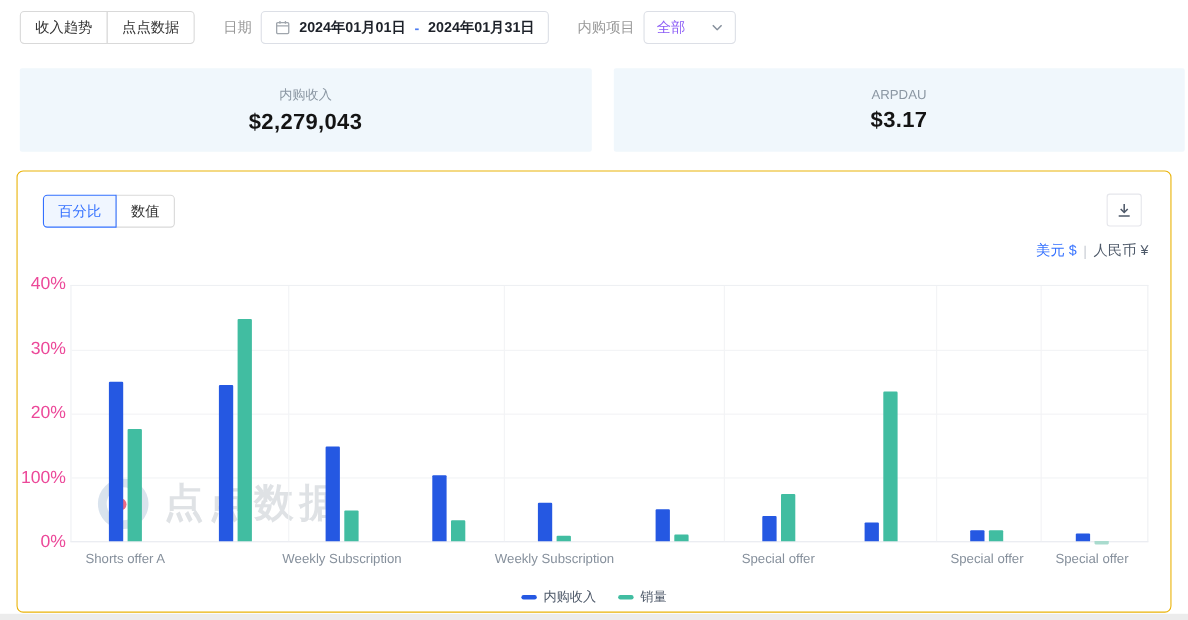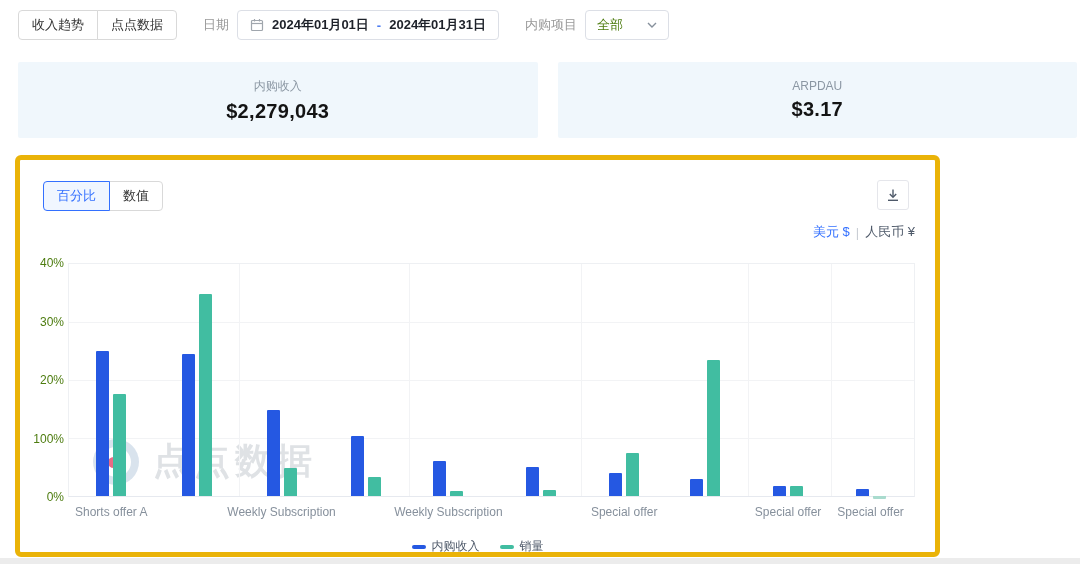--- a/index.html
+++ b/index.html
@@ -26,46 +26,46 @@
   .tb-label { font-size:13px; color:#999; margin:0 8px 0 26px; white-space:nowrap; }
   .date-box {
     height:30px; border:1px solid #dcdfe6; border-radius:4px; background:#fff;
     display:flex; align-items:center; gap:8px; padding:0 12px; cursor:pointer;
   }
   .date-box .date-text { font-size:13px; color:#1d2129; font-weight:700; }
   .date-sep { color:#4d7df2; font-size:13px; font-weight:700; }
   .select-box {
     height:30px; border:1px solid #dcdfe6; border-radius:4px; background:#fff;
     display:flex; align-items:center; gap:24px; padding:0 11px; cursor:pointer;
-    font-size:13px; color:#4d7c0f;
+    font-size:13px; color:#8b5cf6;
   }
 
   
   .cards { position:absolute; top:62px; left:18px; right:3px; height:76px; display:flex; gap:20px; }
   .card { flex:1; background:#f0f7fc; border-radius:2px; display:flex; flex-direction:column;
           align-items:center; justify-content:center; gap:5px; }
   .card .c-label { font-size:12px; color:#8b97a3; }
   .card .c-value { font-size:20px; color:#141414; font-weight:700; letter-spacing:.3px; }
 
   
-  .panel { position:absolute; top:155px; left:15px; width:925px; height:402px;
-           border:5px solid #eab308; border-radius:6px; background:#fff; }
+  .panel { position:absolute; top:155px; left:15px; width:1050px; height:402px;
+           border:1px solid #eab308; border-radius:6px; background:#fff; }
   .mode-toggle { position:absolute; top:21px; left:23px; }
   .dl-btn { position:absolute; top:20px; right:26px; width:32px; height:30px;
             border:1px solid #e5e6eb; border-radius:3px; background:#fff; cursor:pointer;
             display:flex; align-items:center; justify-content:center; }
   .chart-title { position:absolute; top:66px; left:23px; font-size:13px; color:#1d2129; }
   .currency { position:absolute; top:63px; right:20px; font-size:13px; display:flex; gap:6px; align-items:center; }
   .cur-usd { color:#3370ff; cursor:pointer; }
   .cur-div { color:#c9cdd4; }
   .cur-cny { color:#4e5969; cursor:pointer; }
 
   
   .y-axis { position:absolute; left:6px; top:103px; width:38px; height:234px; }
-  .y-tick { position:absolute; right:0; transform:translateY(-50%); font-size:12px; color:#4d7c0f; }
+  .y-tick { position:absolute; right:0; transform:translateY(-50%); font-size:16px; color:#ec4899; }
   .plot { position:absolute; left:48px; right:20px; top:103px; height:234px;
           border:1px solid #eef0f3; border-bottom-color:#e6e9ef; }
   .hline { position:absolute; left:0; right:0; height:1px; background:#f2f3f5; }
   .vline { position:absolute; top:0; bottom:0; width:1px; background:#f2f3f5; }
   .bar-group { position:absolute; bottom:0; height:100%; display:flex; align-items:flex-end;
                gap:4px; transform:translateX(-50%); }
   .bar { width:13px; border-radius:1px 1px 0 0; }
   .bar.neg { transform:translateY(100%); border-radius:0 0 1px 1px; }
   .x-label { position:absolute; top:calc(100% + 9px); transform:translateX(-50%);
              font-size:12px; color:#86909c; white-space:nowrap; }

